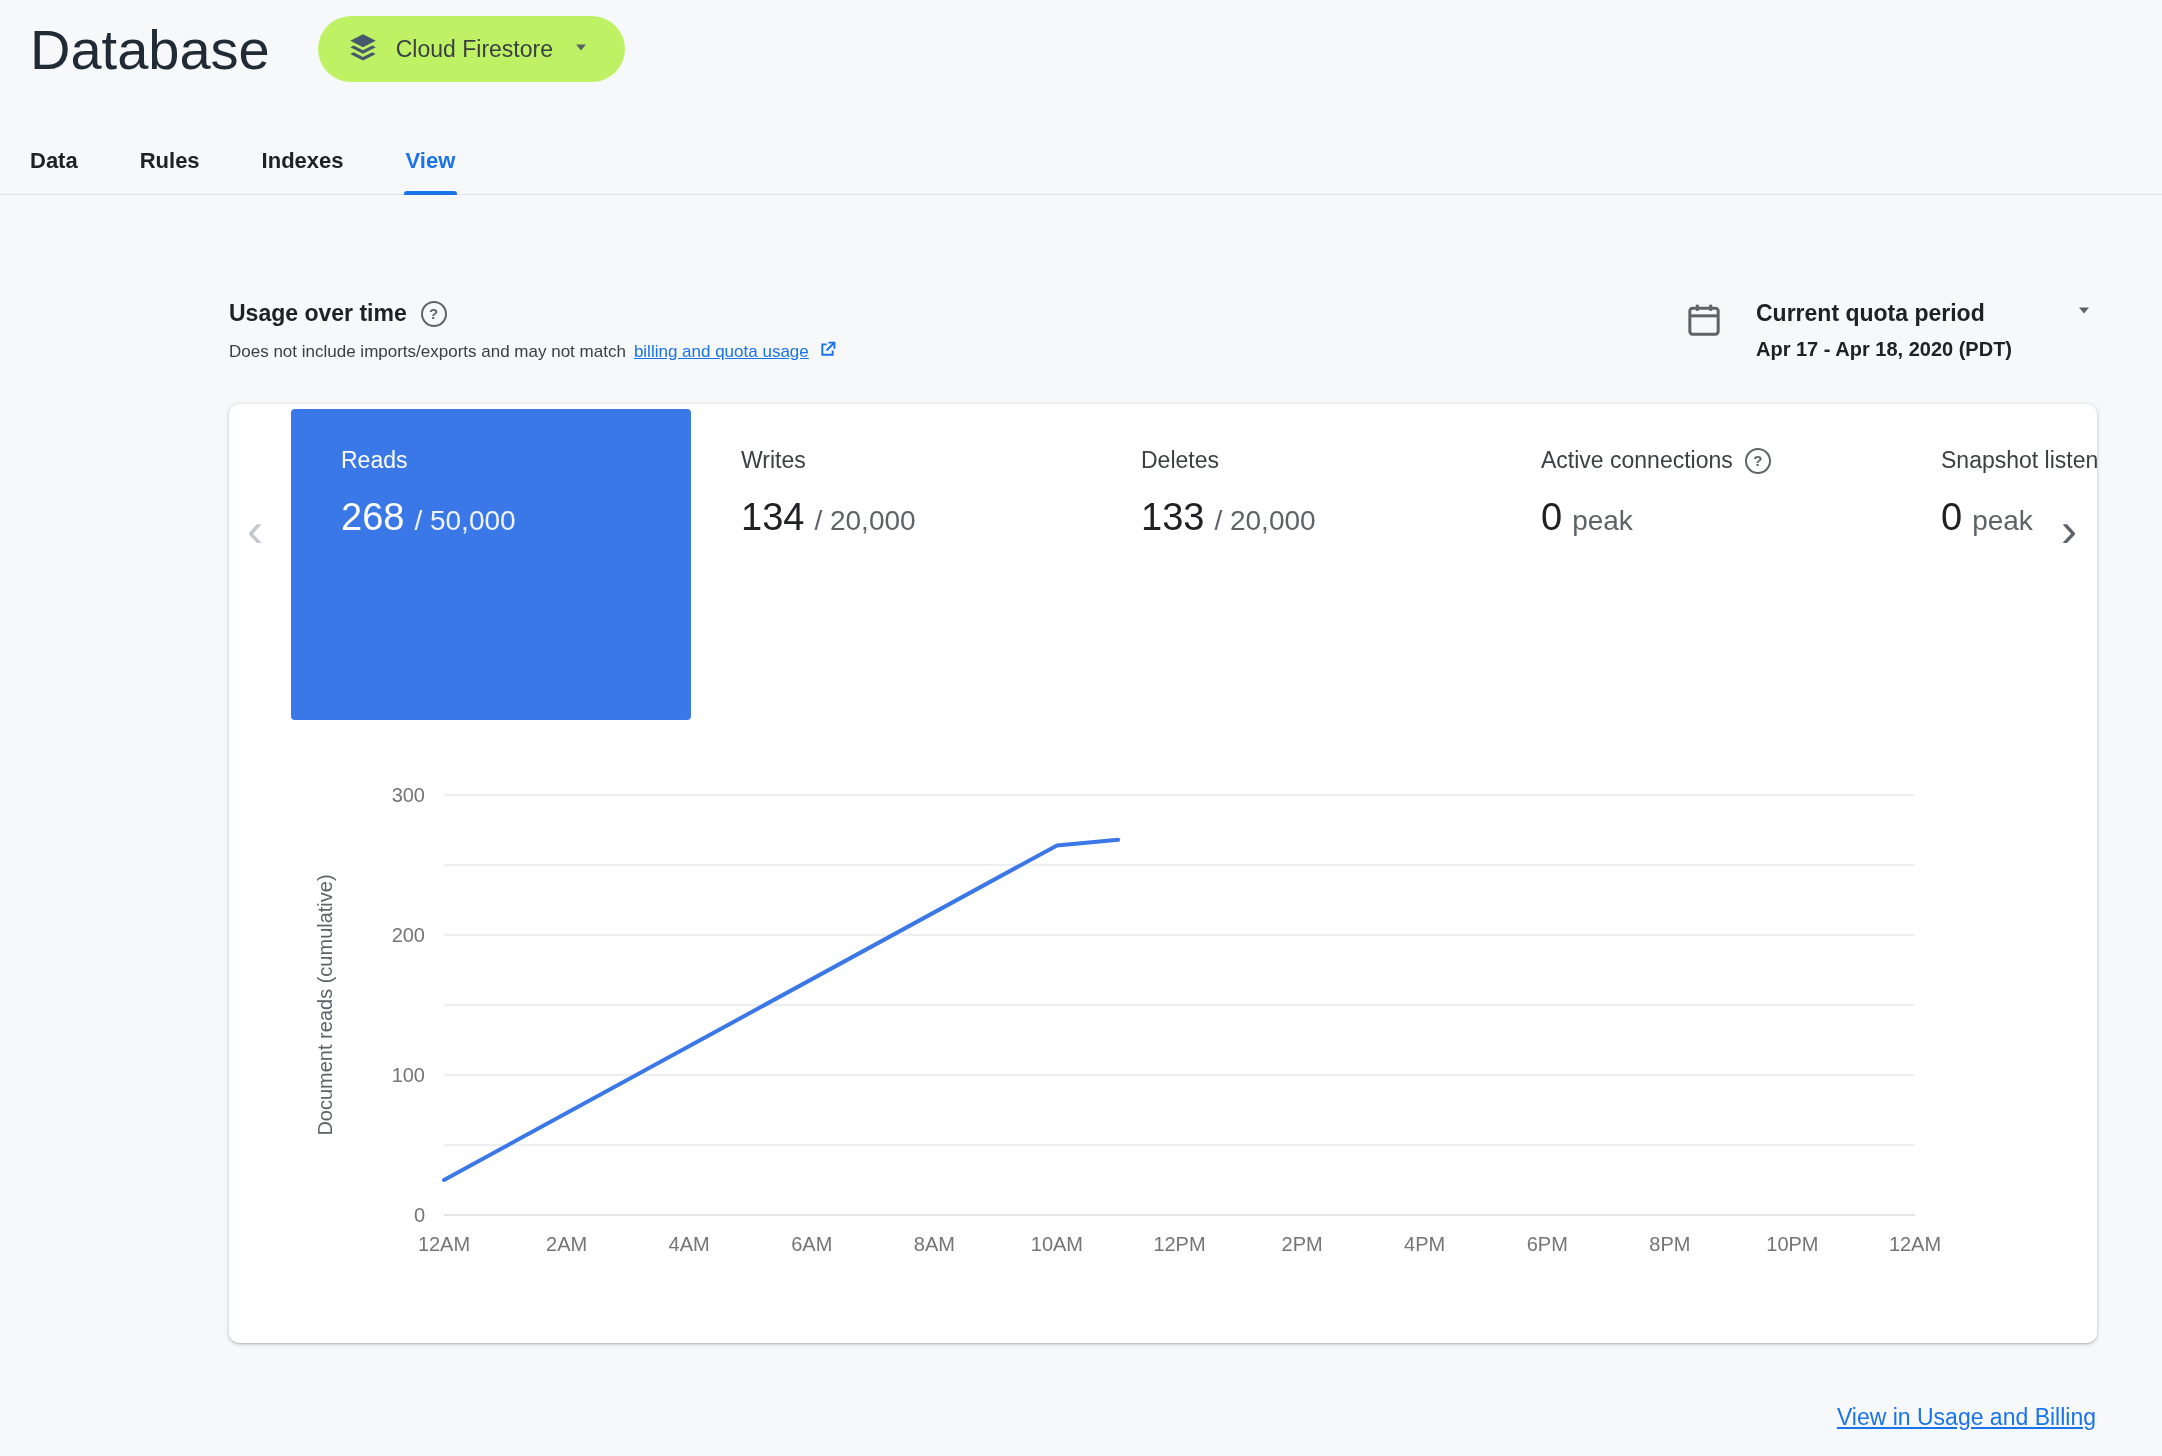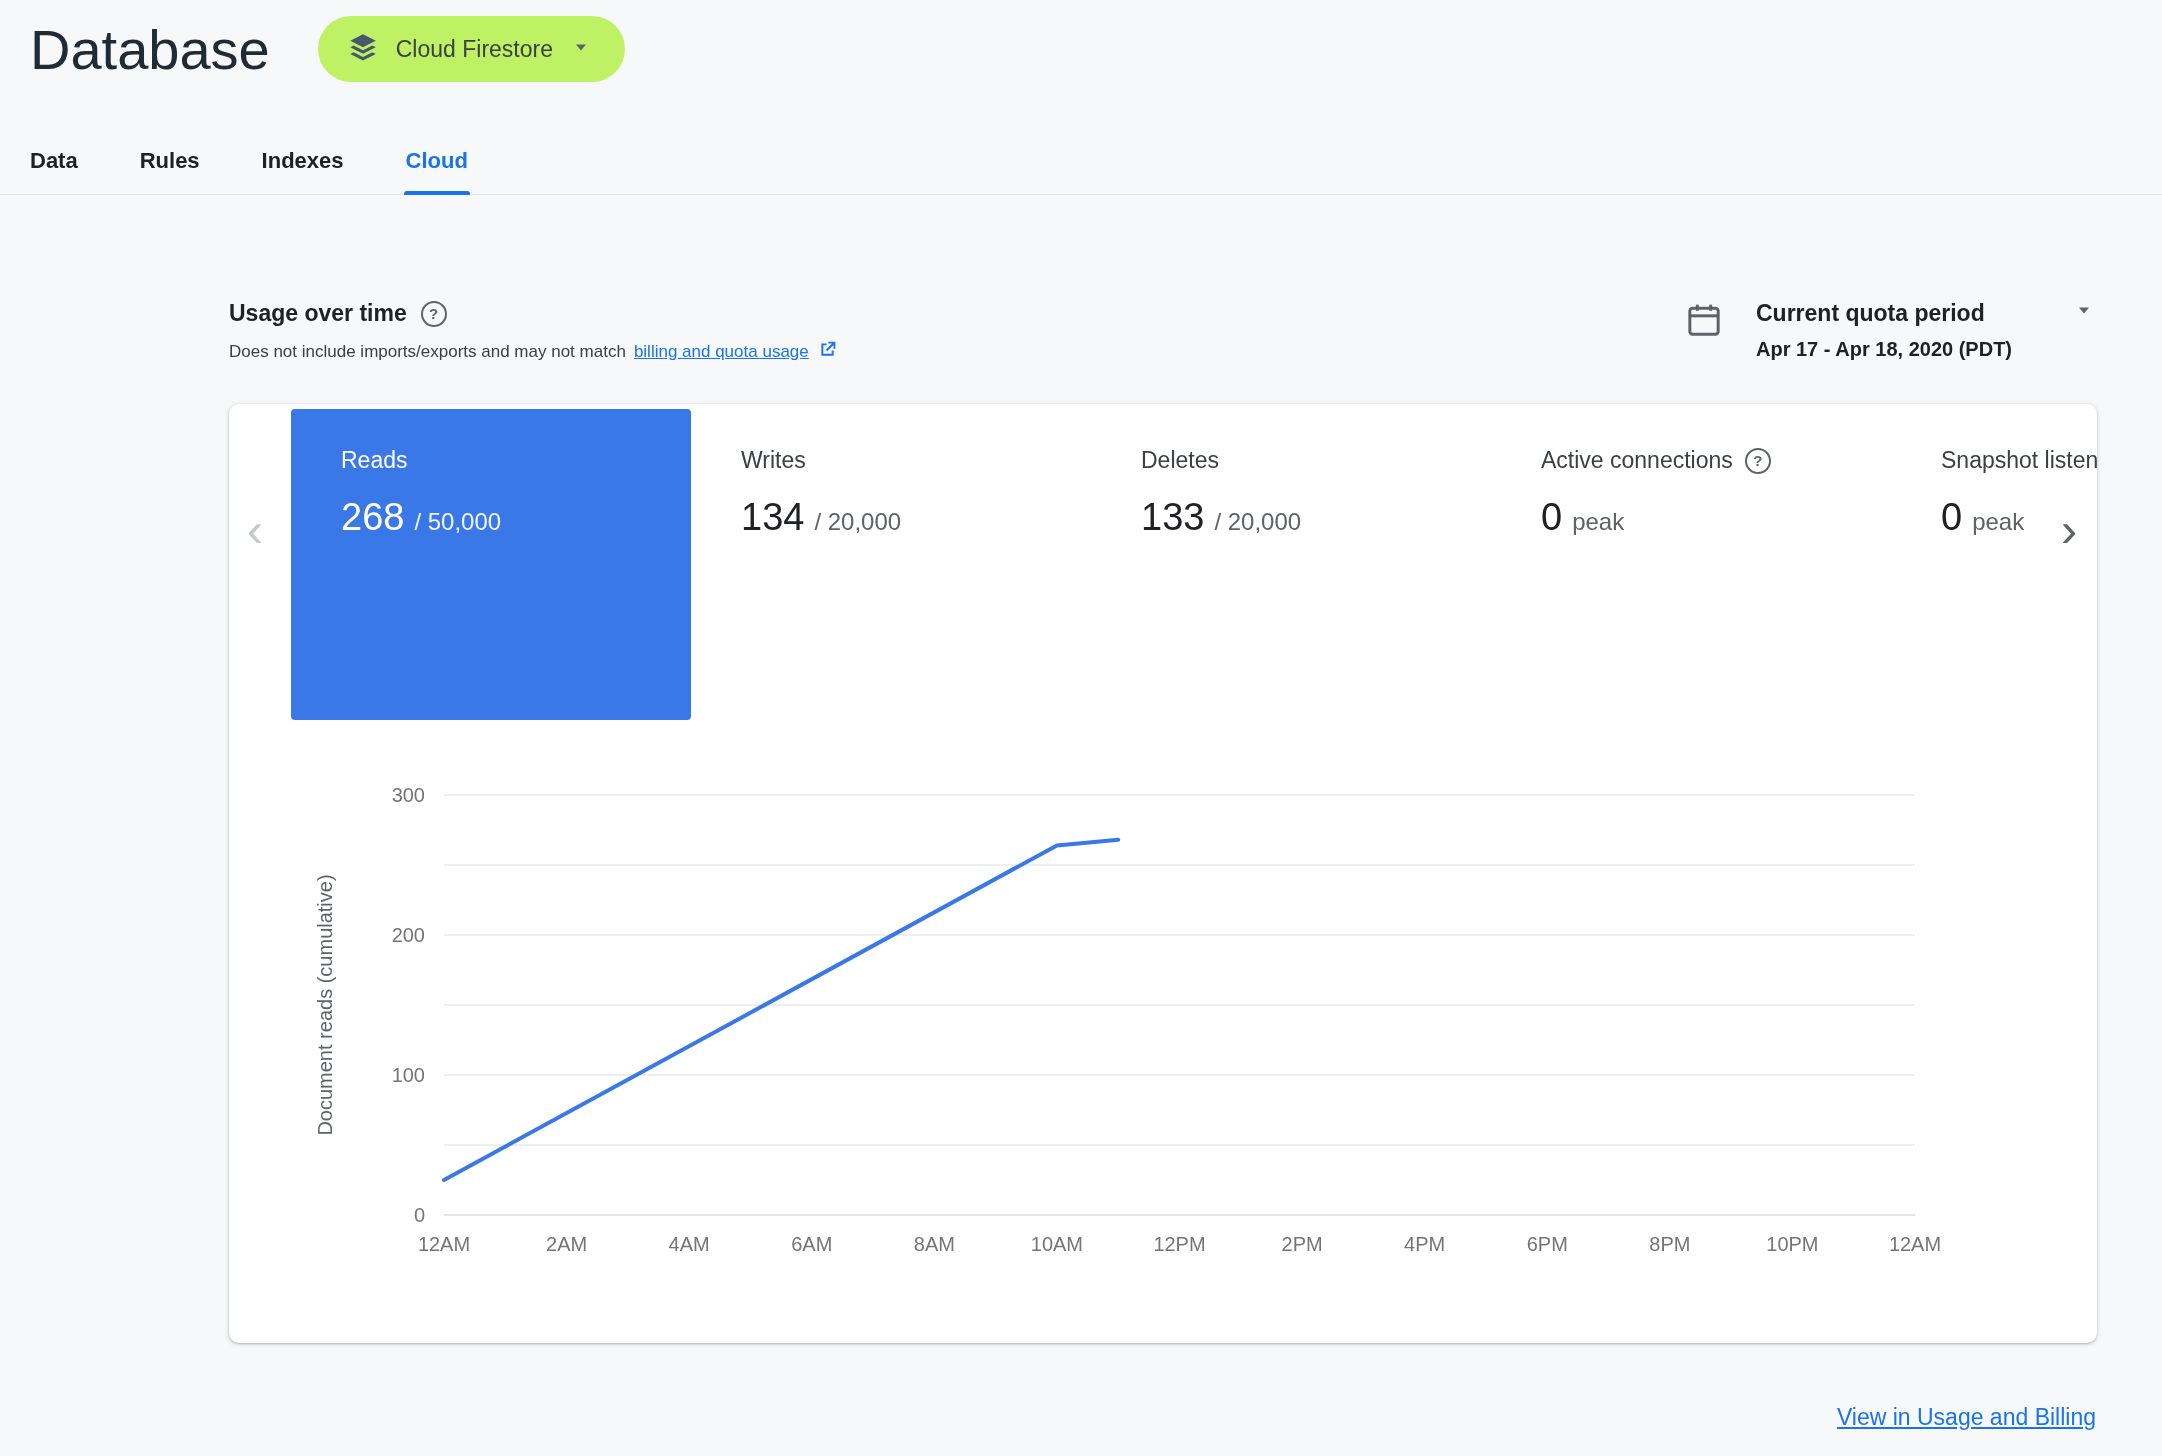--- a/index.html
+++ b/index.html
@@ -41,21 +41,21 @@
     overflow:hidden;}
   .carousel-arrow{position:absolute;top:102px;font-size:48px;line-height:48px;user-select:none;cursor:pointer;}
   .carousel-prev{left:18px;color:#c4c7cc;}
   .carousel-next{right:20px;color:#5f6368;}
   .tiles{position:absolute;left:62px;top:5px;display:flex;}
   .tile{width:400px;height:311px;box-sizing:border-box;padding:38px 0 0 50px;flex:none;
     border-radius:4px;cursor:pointer;}
   .tile-label{font-size:23px;color:#3c4043;display:flex;align-items:center;gap:12px;white-space:nowrap;}
   .tile-value-row{margin-top:22px;display:flex;align-items:baseline;gap:10px;}
   .tile-value{font-size:38px;color:#202124;}
-  .tile-suffix{font-size:24px;color:#5f6368;}
+  .tile-suffix{font-size:28px;color:#5f6368;}
   .tile.selected{background:#3b78e7;}
   .tile.selected .tile-label{color:#ffffff;}
   .tile.selected .tile-value{color:#ffffff;}
   .tile.selected .tile-suffix{color:rgba(255,255,255,.92);}
   .tile .help-circle{border-color:#5f6368;}
   
   .chart{position:absolute;left:0;top:391px;width:100%;height:490px;}
   .ylabel{position:absolute;left:96px;top:210px;transform:translate(-50%,-50%) rotate(-90deg);
     font-size:20px;color:#5f6368;white-space:nowrap;}
   .yticks{position:absolute;left:120px;top:0;width:76px;height:420px;}
@@ -94,21 +94,21 @@
   <div class="tab">
       <span>Data</span>
     </div>
   <div class="tab">
       <span>Rules</span>
     </div>
   <div class="tab">
       <span>Indexes</span>
     </div>
   <div class="tab active">
-      <span>Cloud</span>
+      <span>View</span>
     </div>
 </div>
 
 <div class="section-head">
   <div class="section-title-row">
     <span class="section-title">Usage over time</span>
     <span class="help-circle">?</span>
   </div>
   <div class="subtitle">
     <span>Does not include imports/exports and may not match</span>

